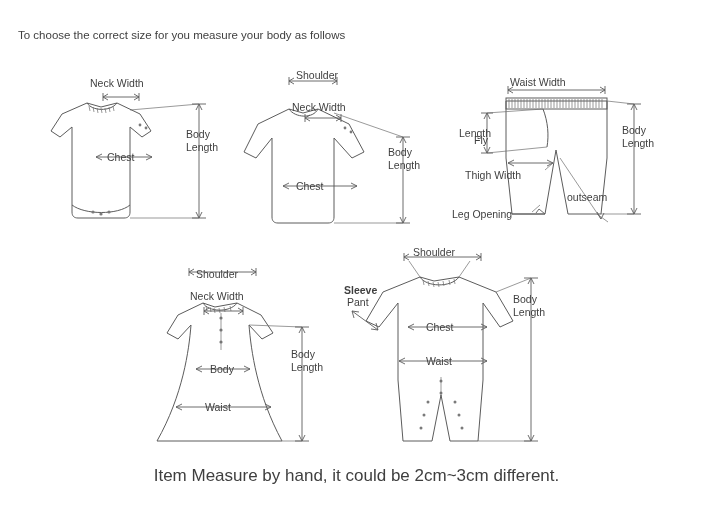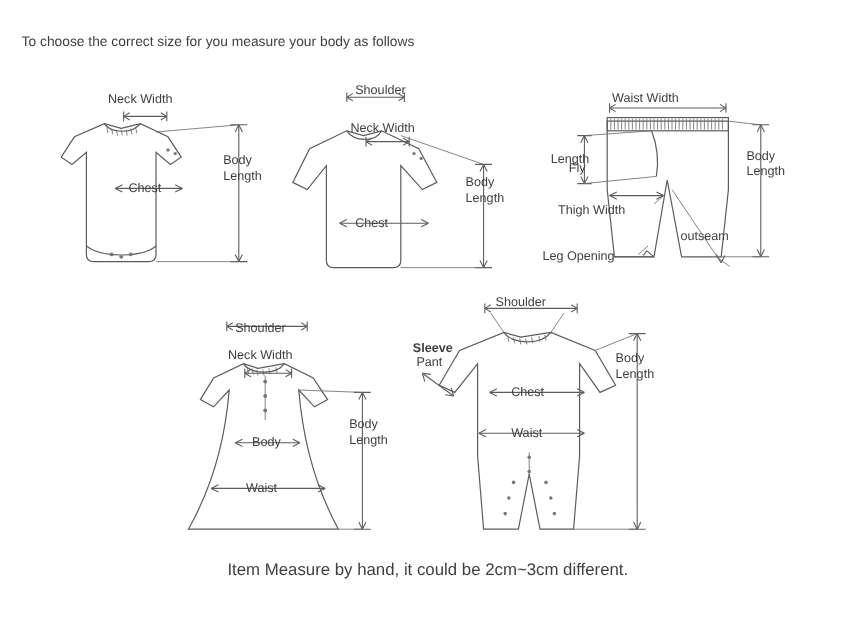--- a/index.html
+++ b/index.html
@@ -34,21 +34,21 @@
     top: 29px;
     font-size: 11.5px;
     color: #3f3f3f;
   }
   .footnote {
     position: absolute;
     left: 0;
     top: 466px;
     width: 713px;
     text-align: center;
-    font-size: 14px;
+    font-size: 17px;
     color: #3f3f3f;
   }
   .lbl {
     position: absolute;
     font-size: 10.5px;
     color: #3f3f3f;
     white-space: nowrap;
     line-height: 12px;
   }
   svg.art {

